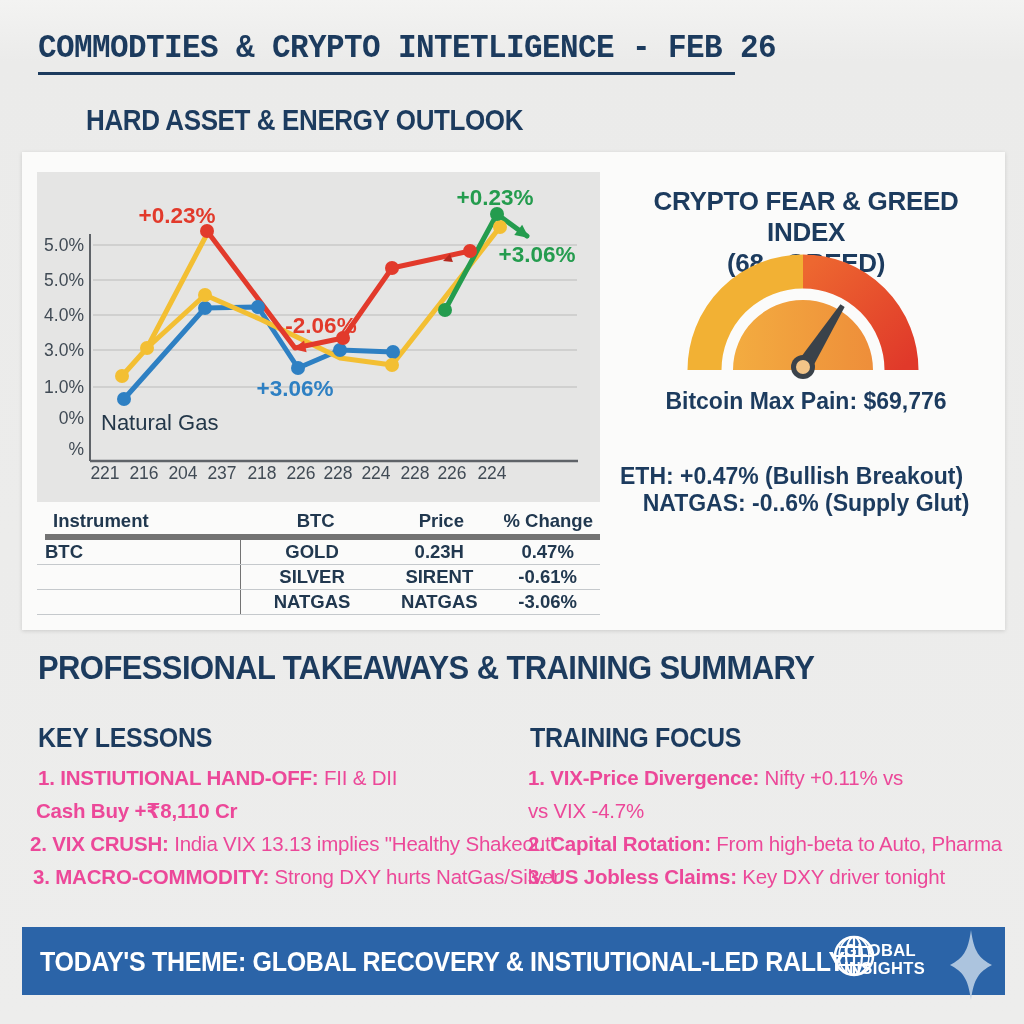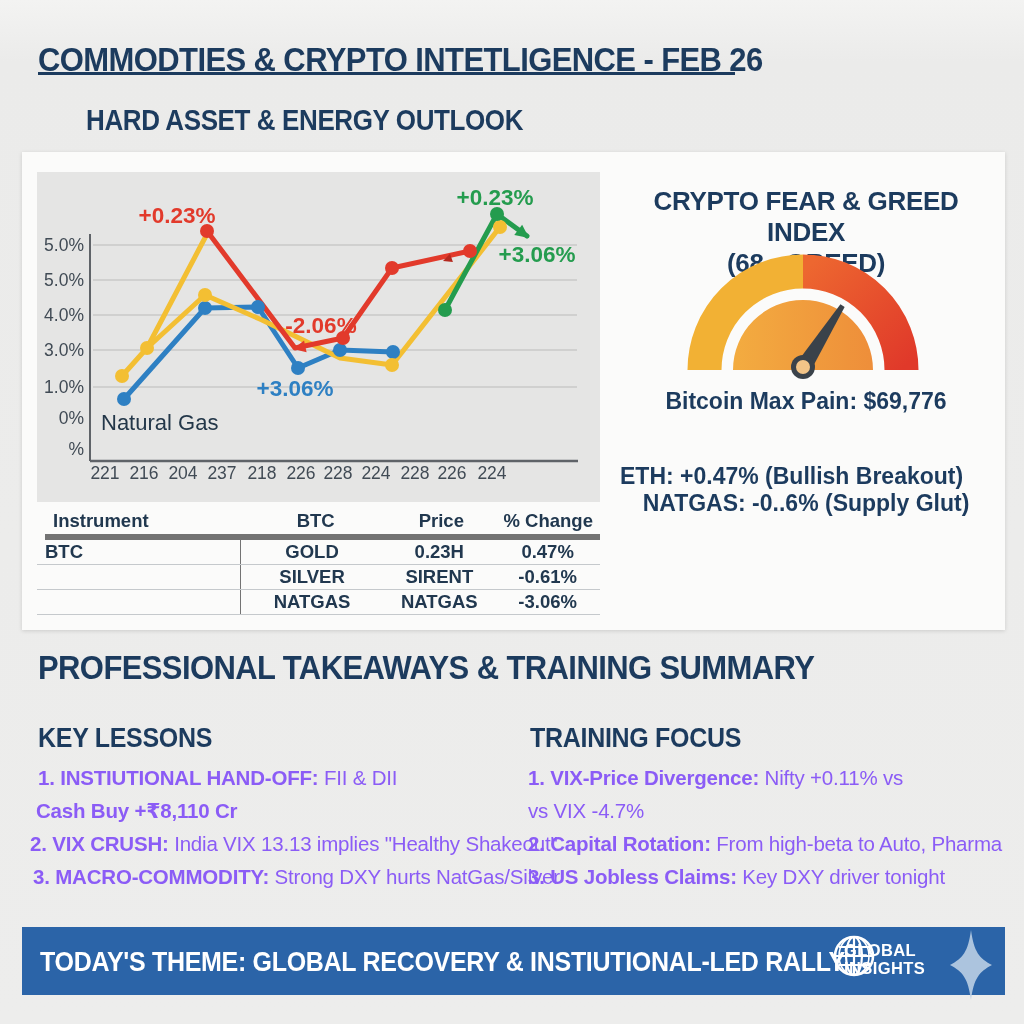--- a/index.html
+++ b/index.html
@@ -4,21 +4,21 @@
 <style>
   html,body{margin:0;padding:0;}
   body{
     width:1024px;height:1024px;position:relative;overflow:hidden;
     background:linear-gradient(180deg,#f3f3f2 0%,#ebebea 6%,#ededec 100%);
     font-family:"Liberation Sans","DejaVu Sans",sans-serif;
     color:#1c3b5e;
   }
   .abs{position:absolute;}
   .cond{display:inline-block;transform:scaleY(1.10);transform-origin:left top;}
-  .h-title{left:38px;top:40px;font-size:31px;font-weight:bold;letter-spacing:-0.6px;white-space:nowrap;}
+  .h-title{left:38px;top:28px;font-size:31px;font-weight:bold;letter-spacing:-0.6px;white-space:nowrap;font-family:Liberation Mono, monospace;}
   .h-underline{left:38px;top:72px;width:697px;height:3px;background:#1c3b5e;}
   .h-subtitle{left:38px;top:104px;font-size:26px;font-weight:bold;letter-spacing:-0.4px;white-space:nowrap;margin-left:48px;}
   .panel{left:22px;top:152px;width:983px;height:478px;background:#fbfbfa;box-shadow:0 1px 4px rgba(0,0,0,.14);}
   .chartbox{left:37px;top:172px;width:563px;height:330px;background:#e5e5e4;}
   .chartbox svg{display:block;width:563px;height:330px;}
   
   .mtable{left:37px;top:508px;width:563px;font-size:18.5px;font-weight:bold;color:#21384f;}
   .mtable .row{display:flex;height:24px;align-items:center;}
   .mtable .hrow{height:26px;border-bottom:6px solid #737373;margin-left:8px;}
   .mtable .drow{border-bottom:1px solid #c5c9cc;}
@@ -28,21 +28,21 @@
   .c4{width:105px;text-align:center;}
   .drow .c2{border-left:1px solid #737373;align-self:stretch;display:flex;align-items:center;justify-content:center;}
   
   .fg-title{left:620px;top:186px;width:372px;text-align:center;font-size:26px;line-height:31px;font-weight:bold;letter-spacing:-0.3px;}
   .fg-maxpain{left:620px;top:388px;width:372px;text-align:center;font-size:23px;font-weight:bold;}
   .fg-eth{left:620px;top:463px;width:372px;font-size:23px;font-weight:bold;}
   .fg-natgas{left:620px;top:490px;width:372px;text-align:center;font-size:23px;font-weight:bold;}
   
   .sec-head{left:38px;top:648px;font-size:31px;font-weight:bold;letter-spacing:-0.6px;white-space:nowrap;}
   .col-head{font-size:25px;font-weight:bold;letter-spacing:-0.3px;white-space:nowrap;}
-  .titem{font-size:20.5px;letter-spacing:-0.2px;white-space:nowrap;color:#8b5cf6;}
+  .titem{font-size:20.5px;letter-spacing:-0.2px;white-space:nowrap;color:#ec4899;}
   .titem b{font-weight:bold;}
   
   .footer-bar{left:22px;top:927px;width:983px;height:68px;background:#2b64a8;}
   .f-theme{left:40px;top:927px;height:68px;display:flex;align-items:center;color:#ffffff;font-size:25px;font-weight:bold;letter-spacing:-0.3px;white-space:nowrap;}
   .f-brand{left:844px;top:941px;color:#ffffff;font-size:16.5px;font-weight:bold;line-height:18px;letter-spacing:0.4px;}
 </style>
 </head>
 <body>
 
 <div class="abs h-title"><span class="cond">COMMODTIES &amp; CRYPTO INTETLIGENCE - FEB 26</span></div>

